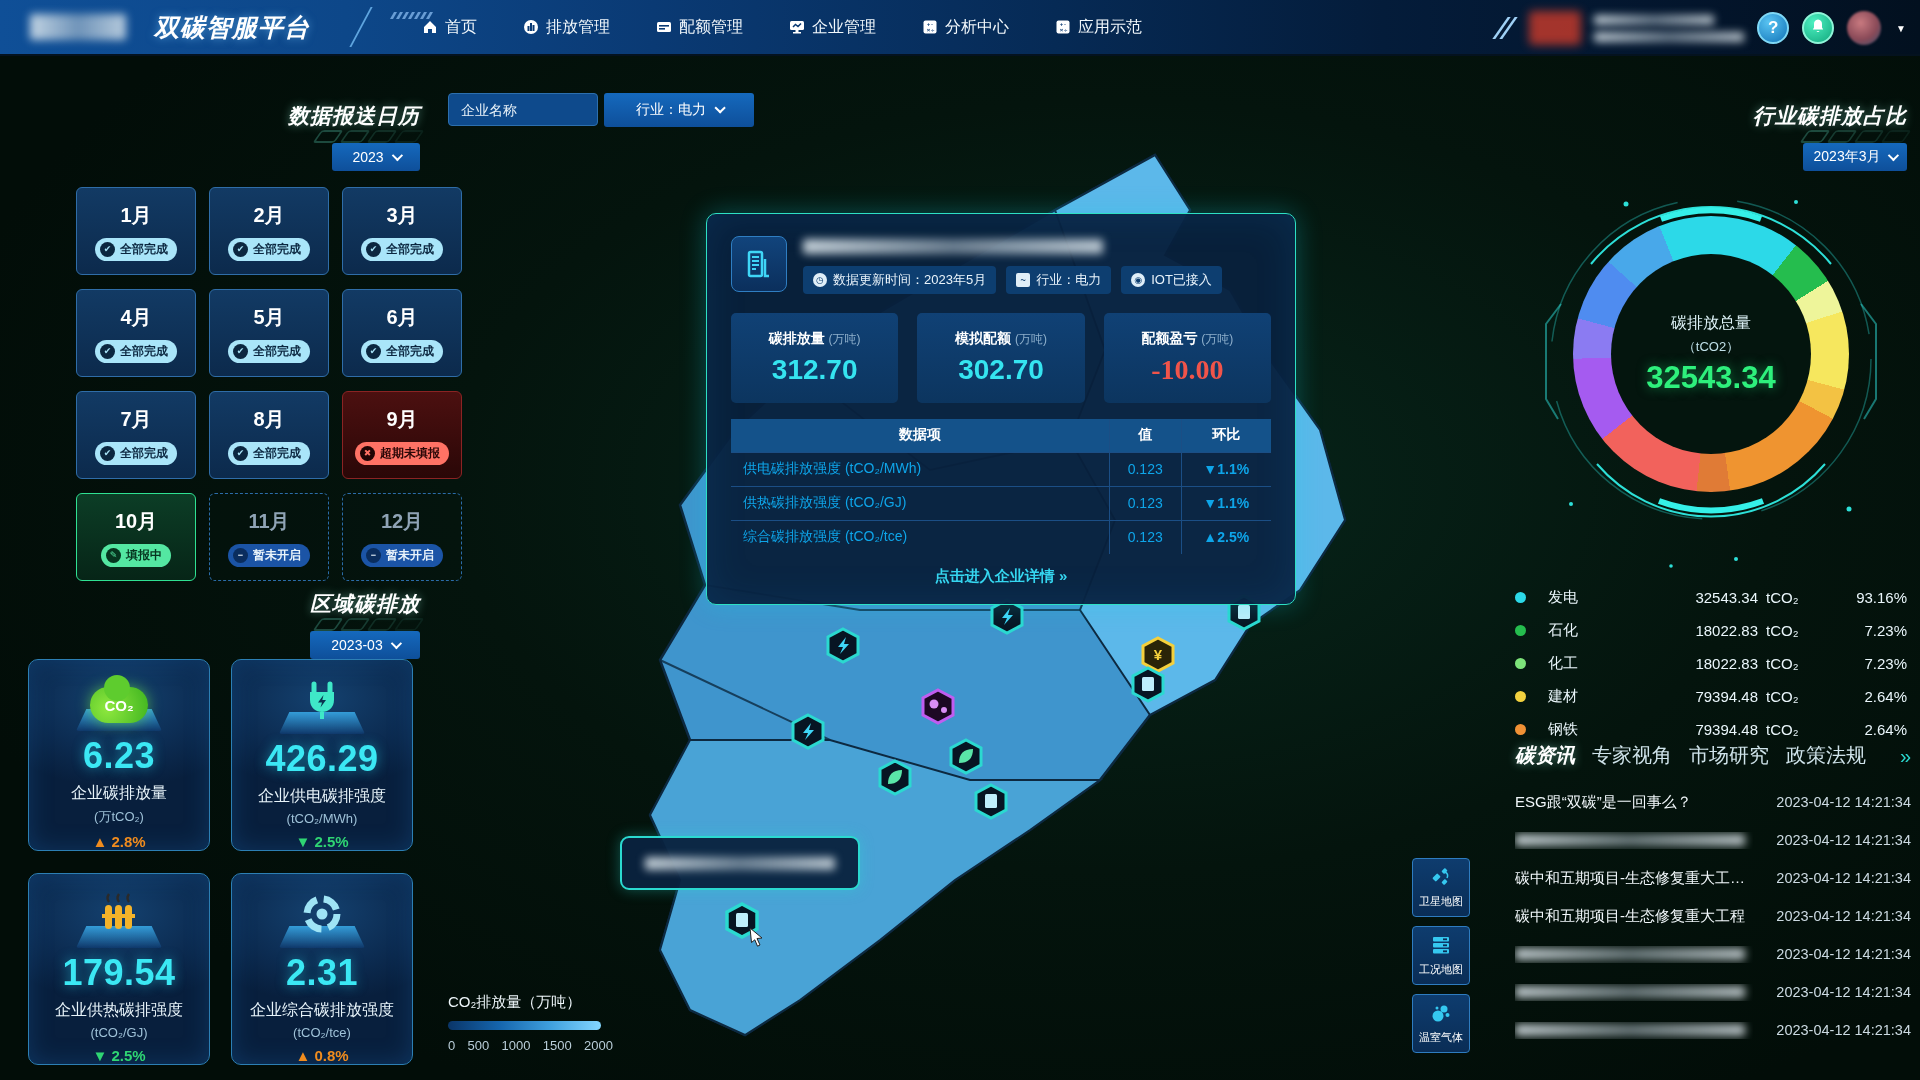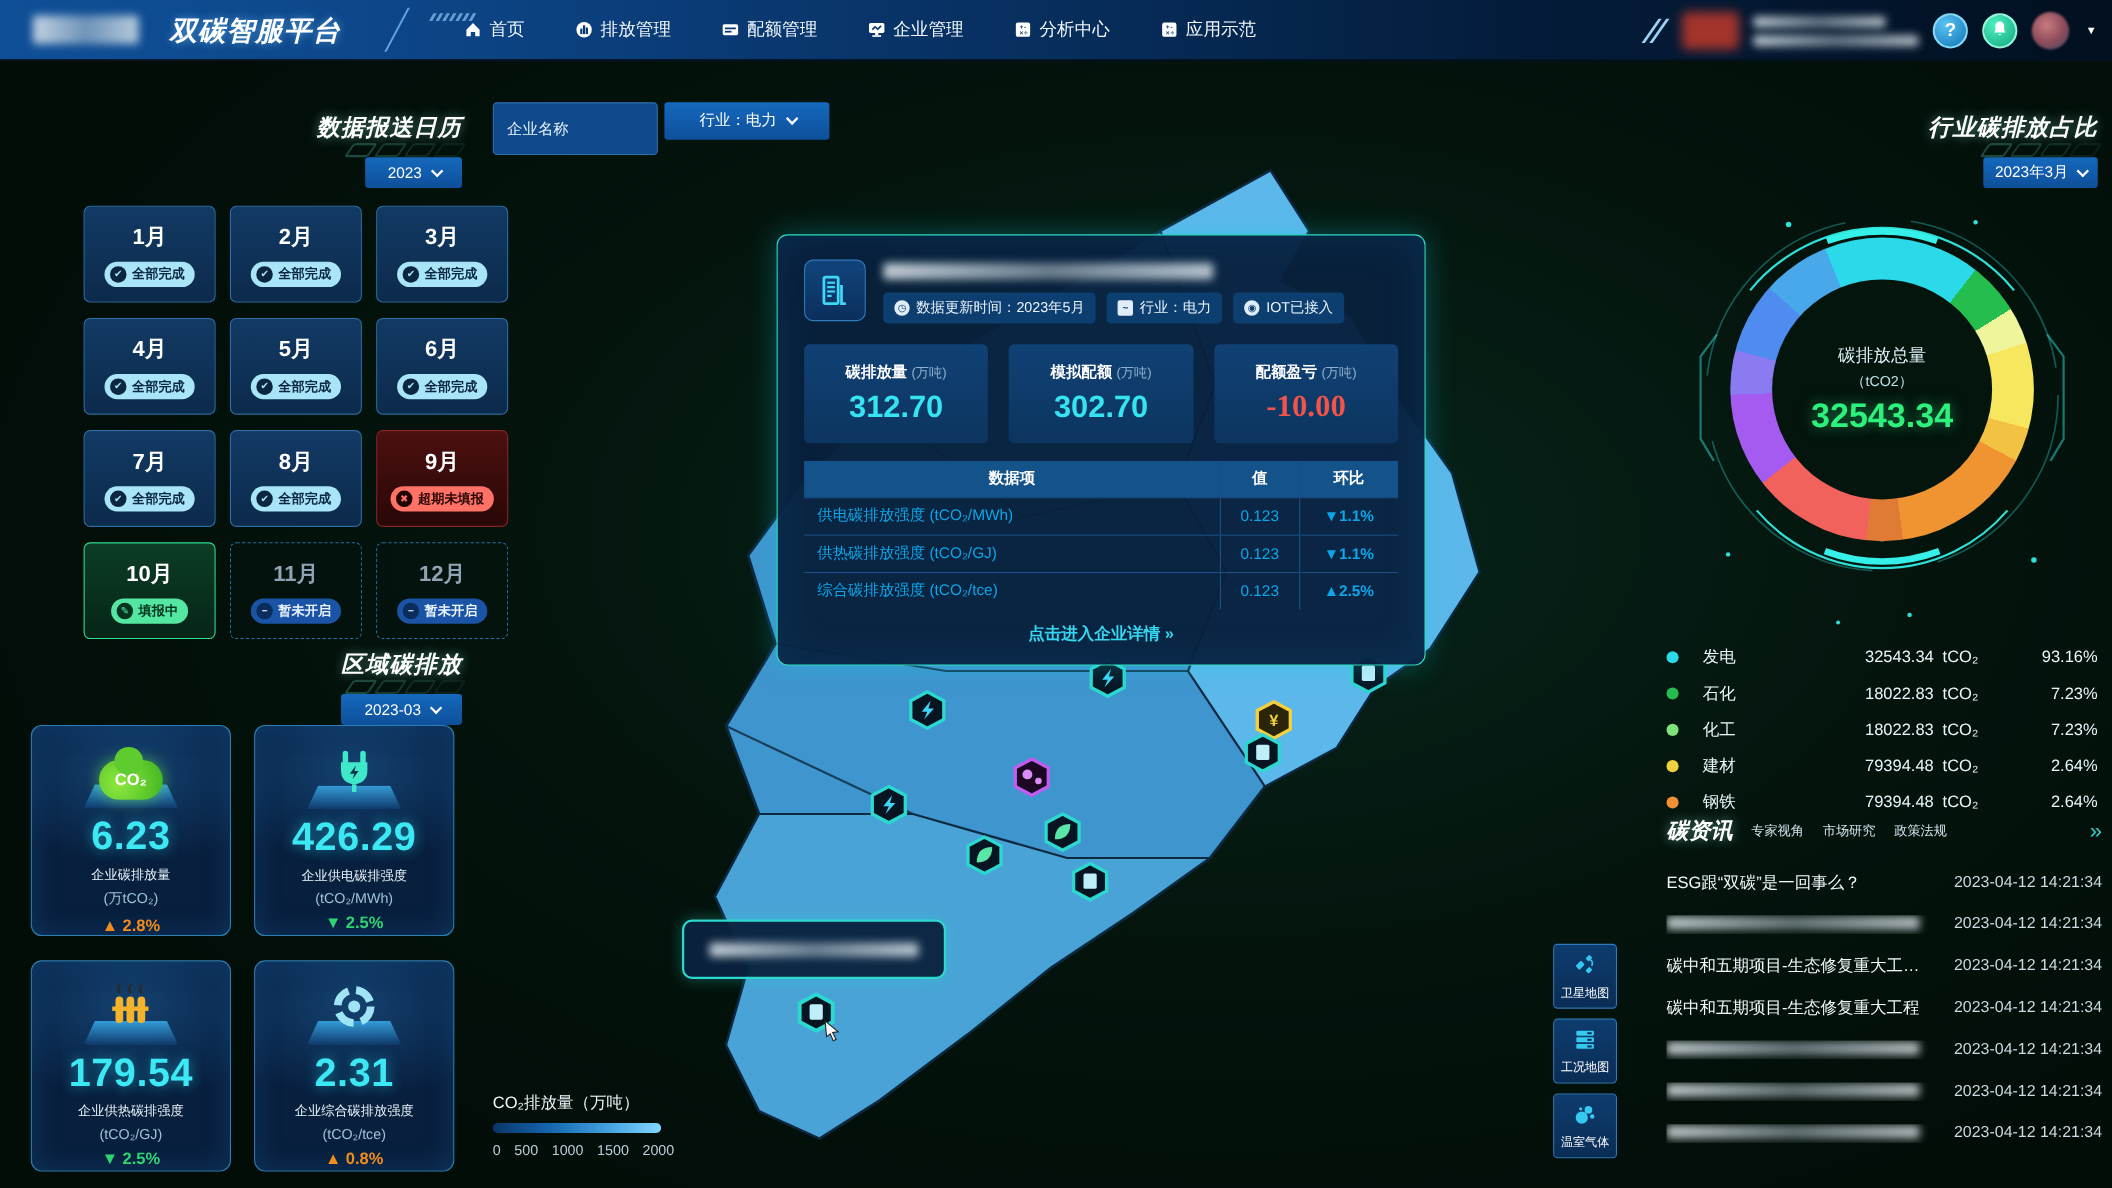--- a/index.html
+++ b/index.html
@@ -84,33 +84,33 @@
   .stat-card { border-radius:10px; border:1px solid #2c7fb4;
     background:radial-gradient(140px 90px at 50% 20%,#14416f 0%,#0c2c52 60%,#081f3d 100%);
     box-shadow:inset 0 0 25px rgba(30,120,200,.25); display:flex; flex-direction:column; align-items:center; padding-top:14px; }
   .pedestal { position:relative; width:110px; height:62px; display:flex; align-items:flex-end; justify-content:center; }
   .pedestal::after { content:""; position:absolute; bottom:0; left:12px; width:86px; height:22px;
     background:linear-gradient(180deg,rgba(64,190,255,.75),rgba(20,80,160,.25));
     clip-path:polygon(12% 0,88% 0,100% 100%,0 100%); border-radius:3px; filter:blur(.5px); }
   .pedestal .ic { position:relative; z-index:2; margin-bottom:8px; }
   .stat-value { font-size:36px; font-weight:bold; color:#3be8f4; letter-spacing:.5px; margin-top:4px;
     text-shadow:0 0 12px rgba(40,220,240,.5); }
-  .stat-label { font-size:12px; color:#e8f4fa; margin-top:6px; }
+  .stat-label { font-size:16px; color:#e8f4fa; margin-top:6px; }
   .stat-unit { font-size:13px; color:#9fc2d8; margin-top:4px; }
   .stat-delta { font-size:15px; font-weight:bold; margin-top:7px; }
   .up { color:#f08c1e; } .down { color:#2fd573; }
   .co2-cloud { width:58px; height:36px; background:radial-gradient(circle at 30% 60%,#8ee83e,#3db31f);
     border-radius:18px; position:relative; display:flex; align-items:center; justify-content:center;
     font-size:15px; font-weight:bold; color:#fff; box-shadow:0 0 14px rgba(110,230,70,.6); }
   .co2-cloud::before { content:""; position:absolute; top:-12px; left:14px; width:26px; height:26px;
     background:#5ecc2e; border-radius:50%; z-index:-1; }
 
   
   .map-svg { position:absolute; left:600px; top:140px; }
-  .map-input { position:absolute; left:448px; top:93px; width:150px; height:48px; background:#0e4a8c;
+  .map-input { position:absolute; left:448px; top:93px; width:150px; height:33px; background:#0e4a8c;
     border:1px solid #2c6fae; border-radius:4px; color:#fff; font-size:14px; padding:0 12px; }
   .map-input::placeholder { color:#e8f2f8; opacity:1; }
   .map-select { position:absolute; left:604px; top:93px; width:150px; height:34px; }
   .map-select .chev { transform:rotate(45deg) translateY(-3px); }
   .tooltip { position:absolute; left:620px; top:836px; width:240px; height:54px;
     background:rgba(9,34,62,.96); border:2px solid #2bd9d0; border-radius:9px;
     box-shadow:0 0 14px rgba(40,220,210,.35); display:flex; align-items:center; justify-content:center; }
   .tooltip .blur-bar { width:190px; height:13px; }
   .co2-legend { position:absolute; left:448px; top:993px; width:200px; }
   .co2-legend .cl-label { font-size:15px; color:#eef6fa; }
@@ -173,21 +173,21 @@
   .l-name { width:92px; }
   .l-val { width:118px; text-align:right; }
   .l-unit { width:50px; margin-left:8px; color:#eaf6fb; }
   .l-pct { flex:1; text-align:right; }
 
   
   .news { position:absolute; left:1515px; top:742px; width:396px; }
   .news-head { display:flex; align-items:center; gap:17px; }
   .news-title { font-size:20px; font-weight:bold; font-style:italic; color:#fff;
     text-shadow:0 0 10px rgba(160,255,230,.45); }
-  .news-tab { font-size:12px; color:#cfe3ea; cursor:pointer; }
+  .news-tab { font-size:20px; color:#cfe3ea; cursor:pointer; }
   .news-more { margin-left:auto; color:#2bd9d0; font-size:20px; cursor:pointer; line-height:1; }
   .news-list { margin-top:14px; }
   .news-row { display:flex; align-items:center; height:38px; cursor:pointer; }
   .n-title { width:238px; font-size:15px; color:#f2f8fb; white-space:nowrap; overflow:hidden; text-overflow:ellipsis; }
   .n-blur { width:230px; height:12px; }
   .n-time { flex:1; text-align:right; font-size:14.5px; color:#ccdae2; }
 </style>
 </head>
 <body>
 

